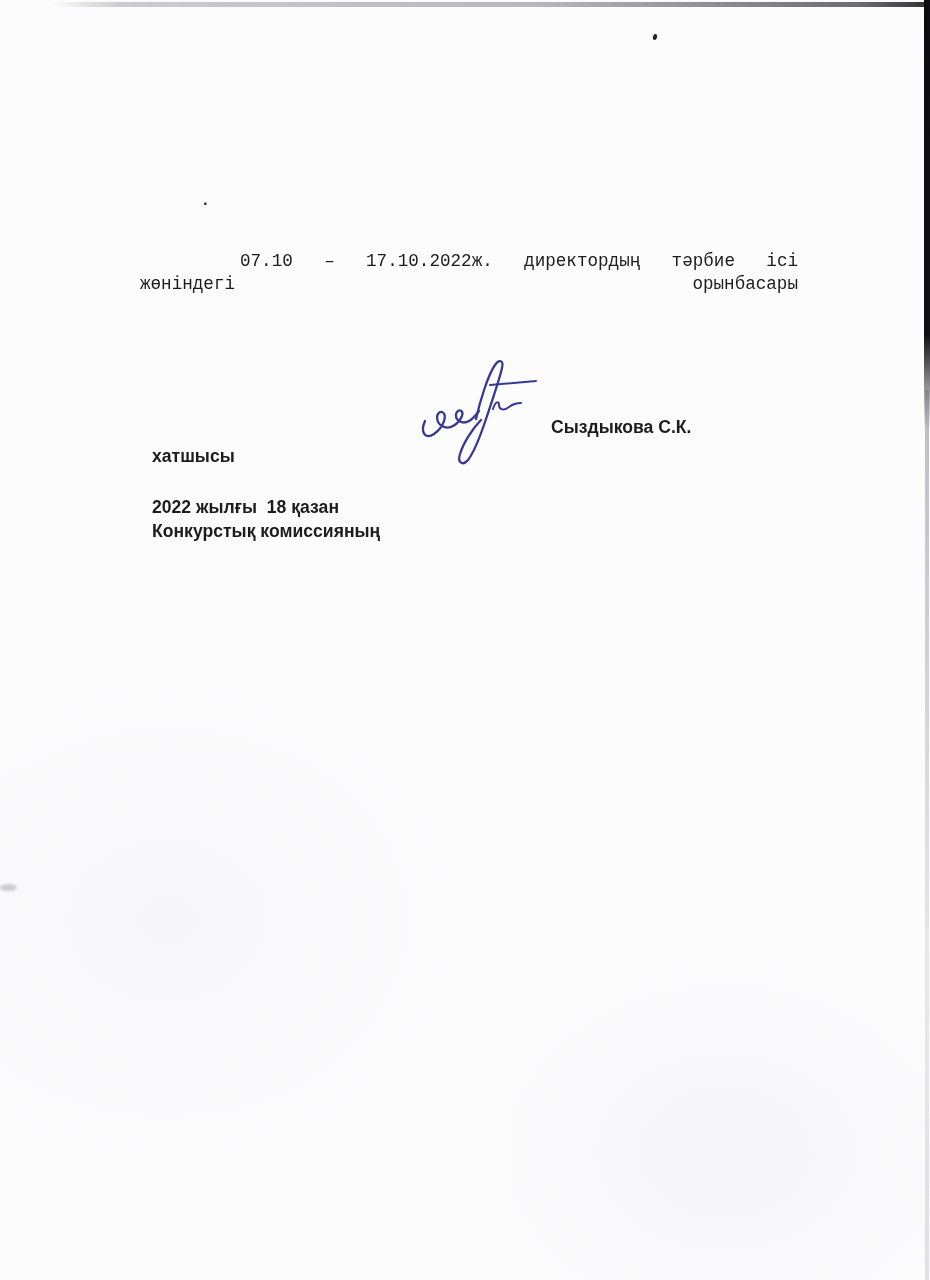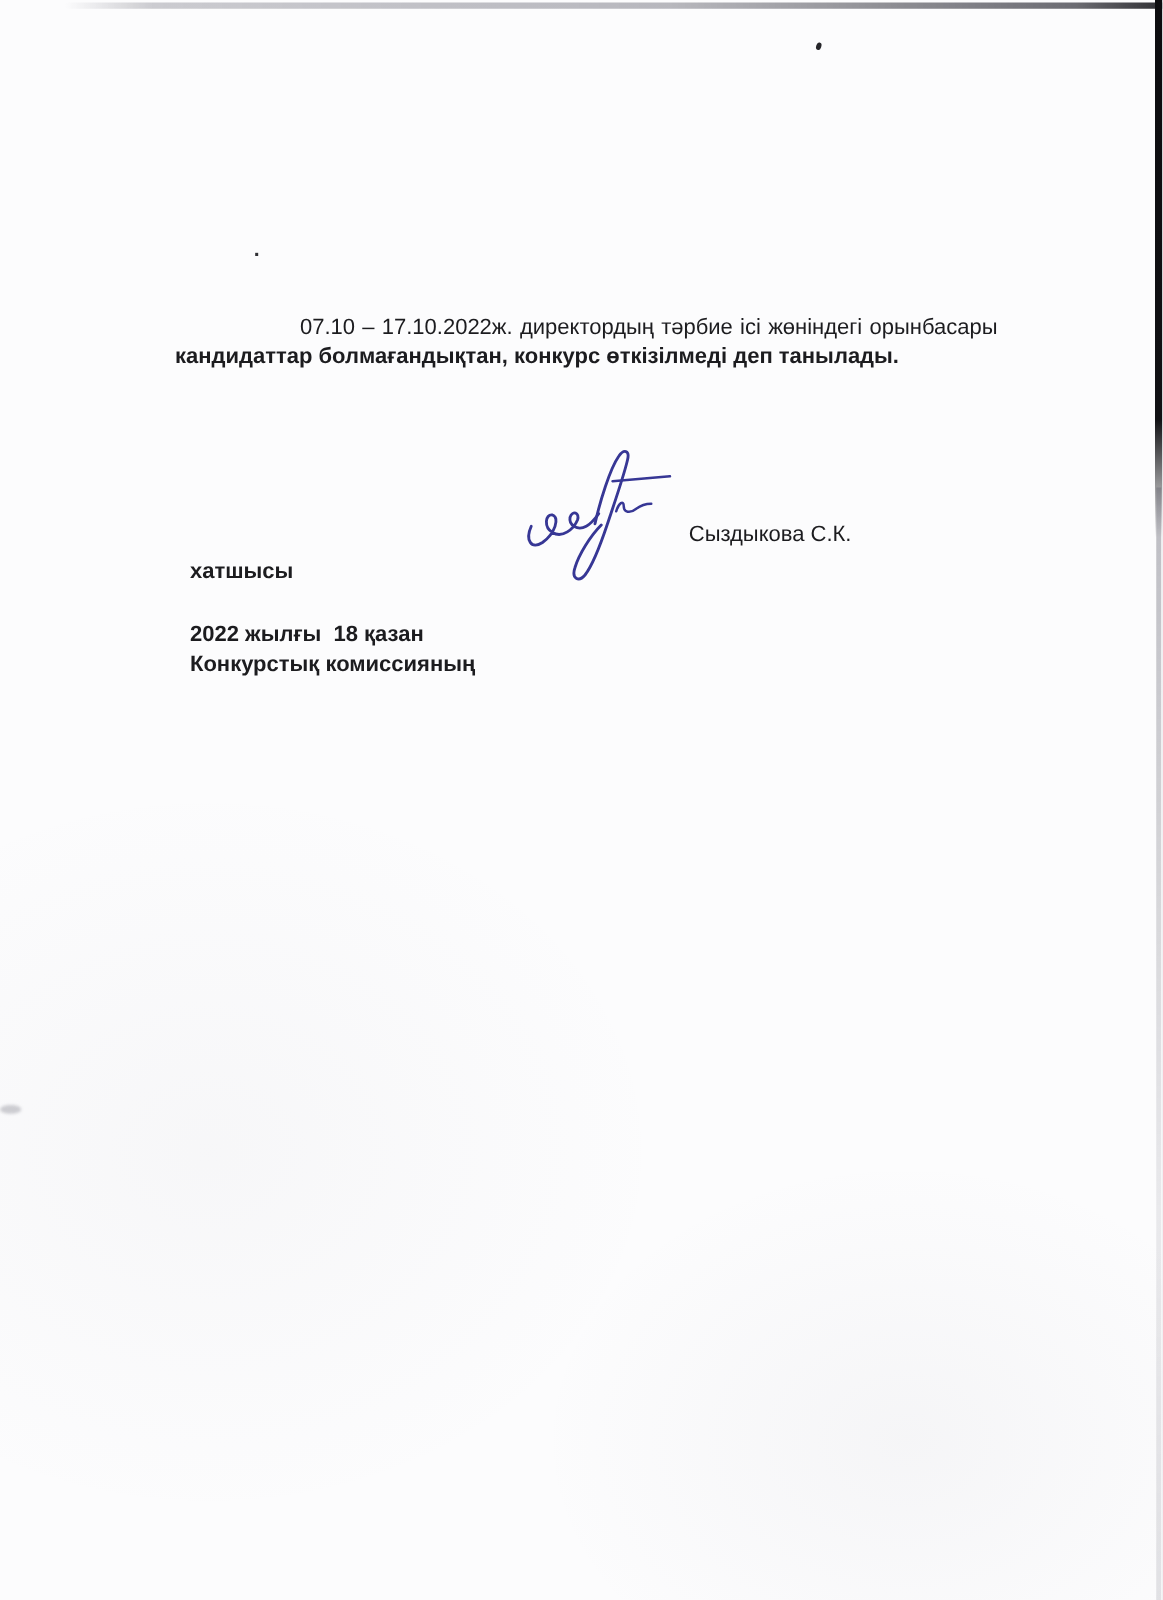--- a/index.html
+++ b/index.html
@@ -56,33 +56,33 @@
     position:absolute;top:99px;left:54px;right:0;
     text-align:center;font-weight:bold;font-size:17.6px;line-height:25px;
     white-space:pre-wrap;
   }
   .doc-header .org{margin-bottom:24px;}
 
   .doc-body{
     position:absolute;top:250px;left:140px;width:658px;
     font-size:17.6px;line-height:22.6px;
   }
-  .body-line{text-align:justify;}
+  .body-line{text-align:justify;font-family:Liberation Mono, monospace;}
   .body-line.just{text-align-last:justify;}
   .body-line.line1{text-indent:100px;}
   .b{font-weight:bold;}
 
   .sig{position:absolute;left:0;top:0;width:930px;height:0;}
   .sig-role{
     position:absolute;left:152px;top:394px;
     font-weight:bold;font-size:17.6px;line-height:25px;white-space:pre-wrap;
   }
   .sig-name{
     position:absolute;left:551px;top:417px;
-    font-weight:normal;font-size:17.6px;white-space:pre-wrap;
+    font-weight:bold;font-size:17.6px;white-space:pre-wrap;
   }
   .sig-ink{position:absolute;left:419px;top:357px;width:125px;height:114px;}
 
   .date-line{
     position:absolute;left:152px;top:497px;
     font-weight:bold;font-size:17.6px;white-space:pre-wrap;
   }
 </style>
 </head>
 <body>
@@ -94,21 +94,20 @@
   <div class="scan-right-soft"></div>
   <div class="speck"></div>
   <div class="smudge"></div>
   <div class="stray-mark">.</div>
 
   <header class="doc-header">
   </header>
 
   <main class="doc-body">
     <div class="body-line line1 just">07.10 – 17.10.2022ж.  директордың  тәрбие  ісі жөніндегі орынбасары</div>
-    <div class="body-line line3 b">кандидаттар болмағандықтан, конкурс өткізілмеді деп танылады.</div>
   </main>
 
   <section class="sig">
     <div class="sig-role">
       <div>хатшысы</div>
       <div>Конкурстық комиссияның</div>
     </div>
 
     <svg class="sig-ink" viewBox="0 0 125 114" aria-hidden="true">
       <g fill="none" stroke="#373795" stroke-linecap="round" stroke-linejoin="round">

